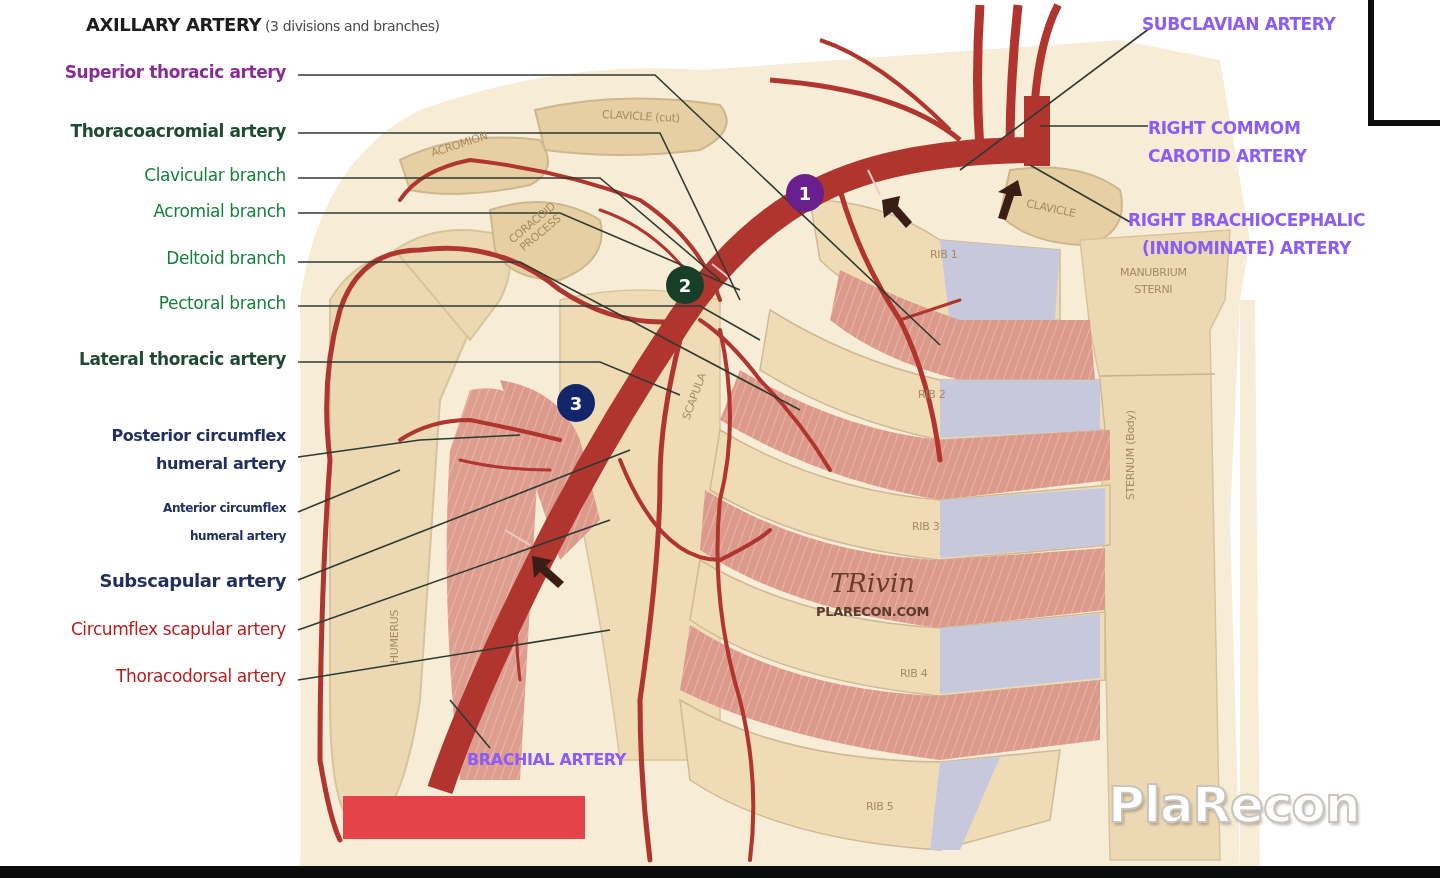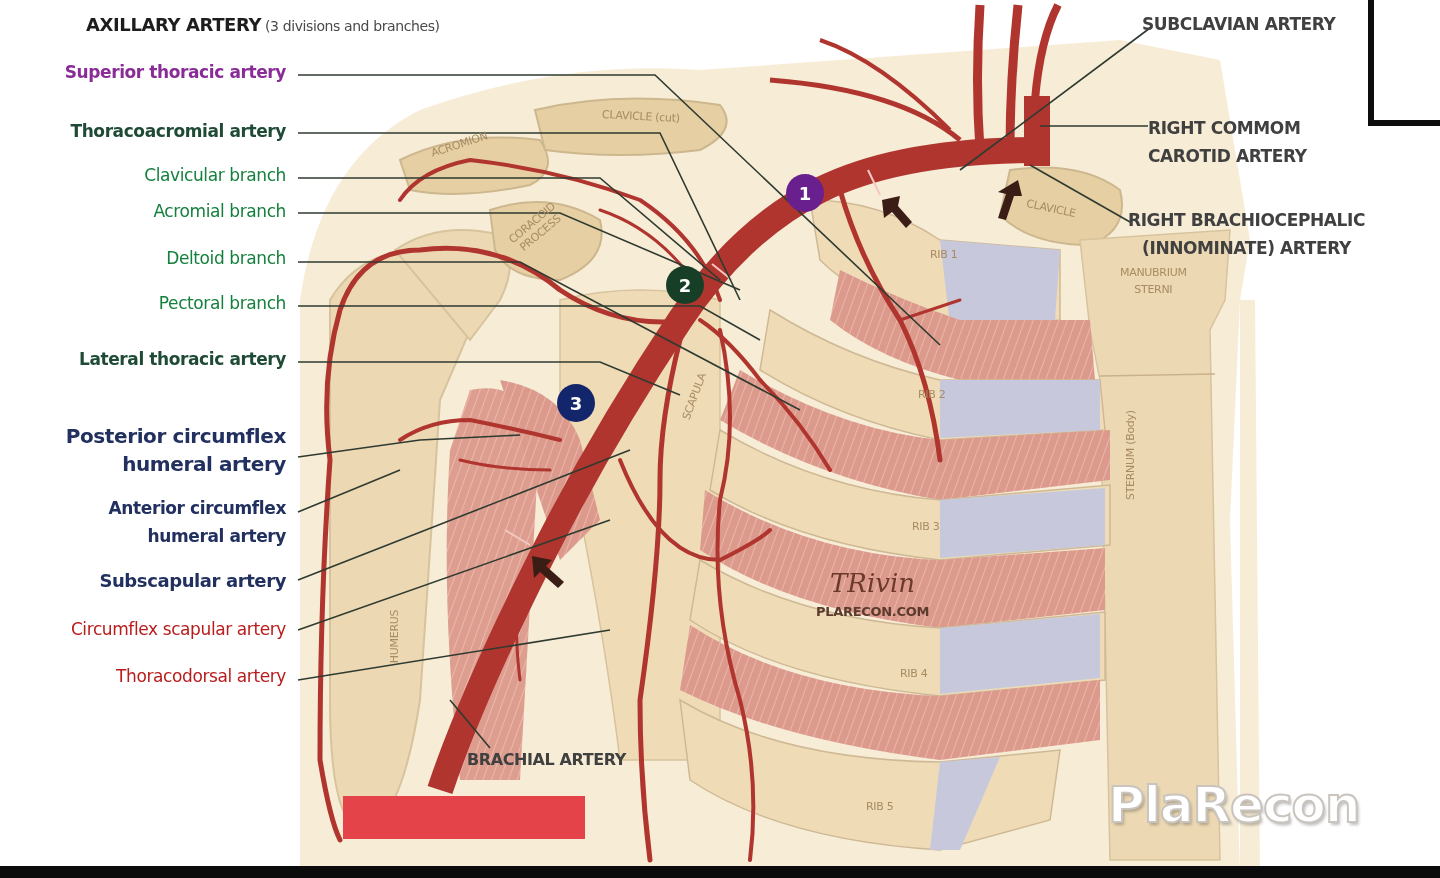--- a/index.html
+++ b/index.html
@@ -9,21 +9,21 @@
   svg#art { position:absolute; left:0; top:0; }
   .lbl { position:absolute; white-space:nowrap; font-family:"DejaVu Sans", sans-serif; letter-spacing:-0.4px; }
   .lbl.right { text-align:right; }
   .title { left:86px; top:14px; font-size:18px; font-weight:bold; color:#1d1d1d;text-align:right; }
   .title .sub { font-weight:normal; font-size:14px; color:#4a4a4a; margin-left:4px; }
   .purple { color:#8a2c97; }
   .dkgreen { color:#1f4a36; font-weight:bold; }
   .green { color:#15803d; }
   .navy { color:#21305e; font-weight:bold; }
   .slate { color:#b91c1c; }
-  .cap { color:#404040; font-weight:bold; font-size:17px; }
+  .cap { color:#8b5cf6; font-weight:bold; font-size:17px; }
   .bone { position:absolute; color:#a78b62; font-size:11px; font-family:"DejaVu Sans", sans-serif; white-space:nowrap; letter-spacing:-0.3px; }
   .badge { position:absolute; width:38px; height:38px; border-radius:50%; color:#fff; font-weight:bold;
            font-family:"DejaVu Sans", sans-serif; font-size:18px; display:flex; align-items:center; justify-content:center; }
   .redbox { position:absolute; left:343px; top:796px; width:242px; height:43px; }
   .wm { position:absolute; left:1108px; top:776px; font-family:"DejaVu Sans", sans-serif; font-size:50px; font-weight:bold;
         color:#ffffff; -webkit-text-stroke:2px #c9c4bd; text-shadow:2px 3px 3px rgba(0,0,0,0.25); letter-spacing:-1px; }
   .frame { position:absolute; left:1368px; top:-10px; width:90px; height:136px; border:6px solid #0d0d0d; box-sizing:border-box; background:#fff; }
   .bottombar { position:absolute; left:0; top:866px; width:1440px; height:12px; background:#0b0b0b; }
   .sig { position:absolute; left:830px; top:568px; font-family:"DejaVu Serif", serif; font-style:italic; font-size:26px; color:#6b3a2a; }
   .site { position:absolute; left:816px; top:604px; font-size:13px; font-weight:bold; color:#5a3b2e; font-family:"DejaVu Sans", sans-serif; letter-spacing:-0.3px; }
@@ -148,25 +148,25 @@
   </div>
 
   <div class="lbl right purple" style="right:1154px; top:62px; font-size:17px; font-weight:bold;">Superior thoracic artery</div>
   <div class="lbl right dkgreen" style="right:1154px; top:121px; font-size:17px;">Thoracoacromial artery</div>
   <div class="lbl right green" style="right:1154px; top:165px; font-size:17px;">Clavicular branch</div>
   <div class="lbl right green" style="right:1154px; top:201px; font-size:17px;">Acromial branch</div>
   <div class="lbl right green" style="right:1154px; top:248px; font-size:17px;">Deltoid branch</div>
   <div class="lbl right green" style="right:1154px; top:293px; font-size:17px;">Pectoral branch</div>
   <div class="lbl right dkgreen" style="right:1154px; top:349px; font-size:17px;">Lateral thoracic artery</div>
 
-  <div class="lbl right navy" style="right:1154px; top:422px; font-size:20px; line-height:28px;margin-left:13px;">
+  <div class="lbl right navy" style="right:1154px; top:422px; font-size:16px; line-height:28px;margin-left:13px;">
     <div>Posterior circumflex</div>
     <div>humeral artery</div>
   </div>
-  <div class="lbl right navy" style="right:1154px; top:494px; font-size:17px; line-height:28px;">
+  <div class="lbl right navy" style="right:1154px; top:494px; font-size:12px; line-height:28px;">
     <div>Anterior circumflex</div>
     <div>humeral artery</div>
   </div>
   <div class="lbl right navy" style="right:1154px; top:570px; font-size:18px;">Subscapular artery</div>
   <div class="lbl right slate" style="right:1154px; top:619px; font-size:17px;">Circumflex scapular artery</div>
   <div class="lbl right slate" style="right:1154px; top:666px; font-size:17px;">Thoracodorsal artery</div>
 
   <div class="lbl cap" style="left:1142px; top:14px;">SUBCLAVIAN ARTERY</div>
   <div class="lbl cap" style="left:1148px; top:114px; line-height:28px; text-align:left;">
     <div>RIGHT COMMOM</div>

